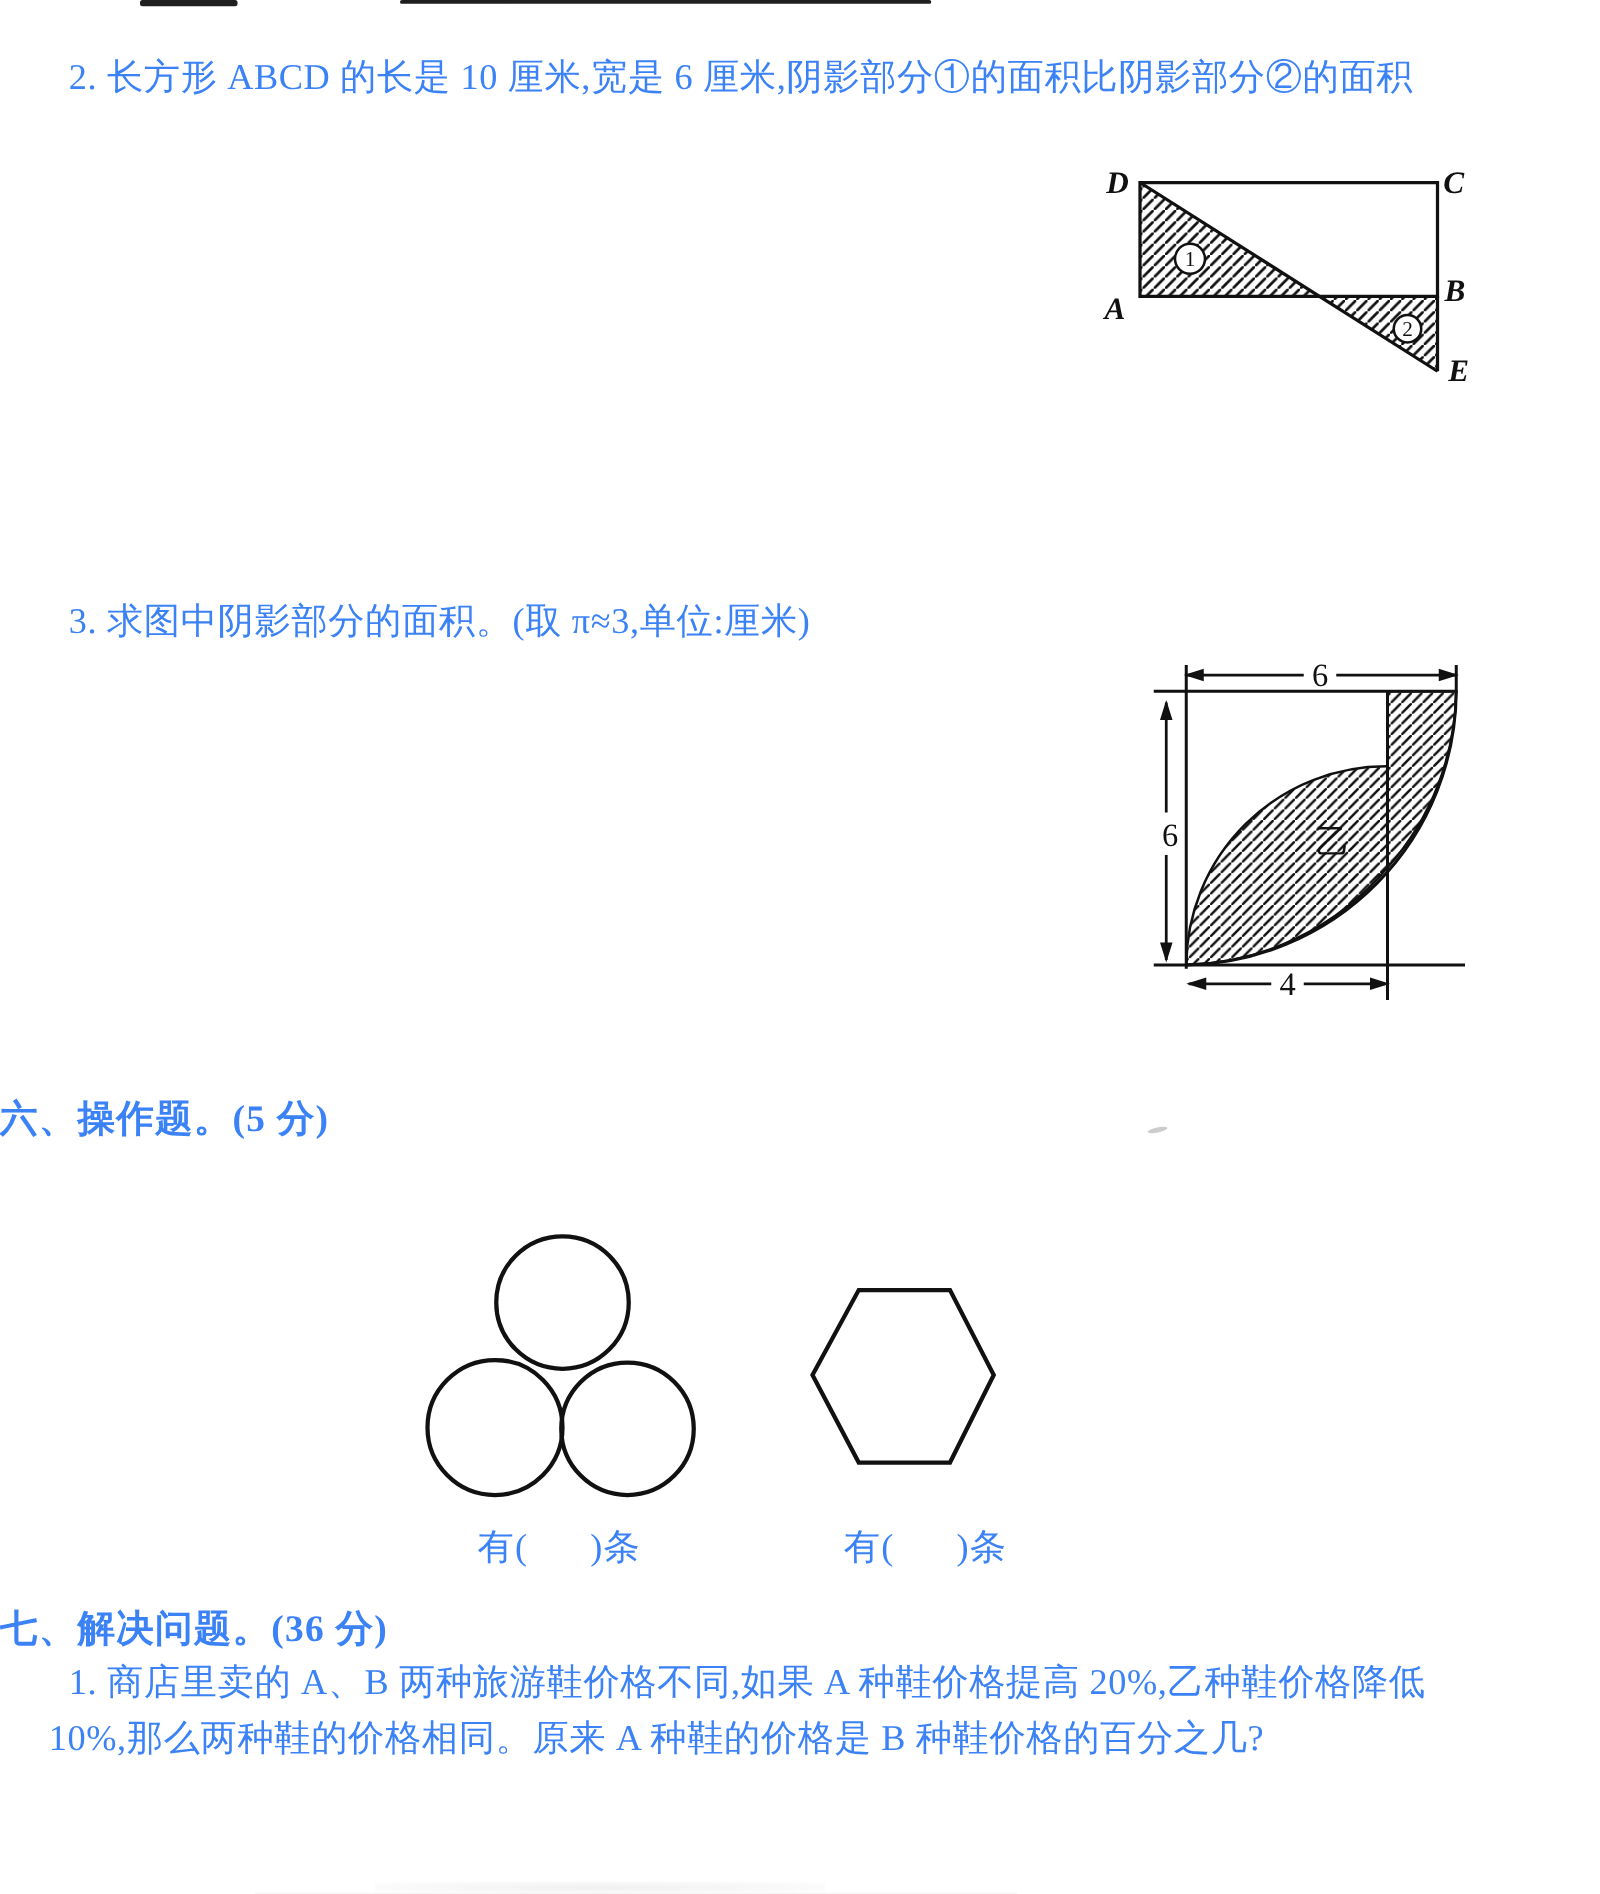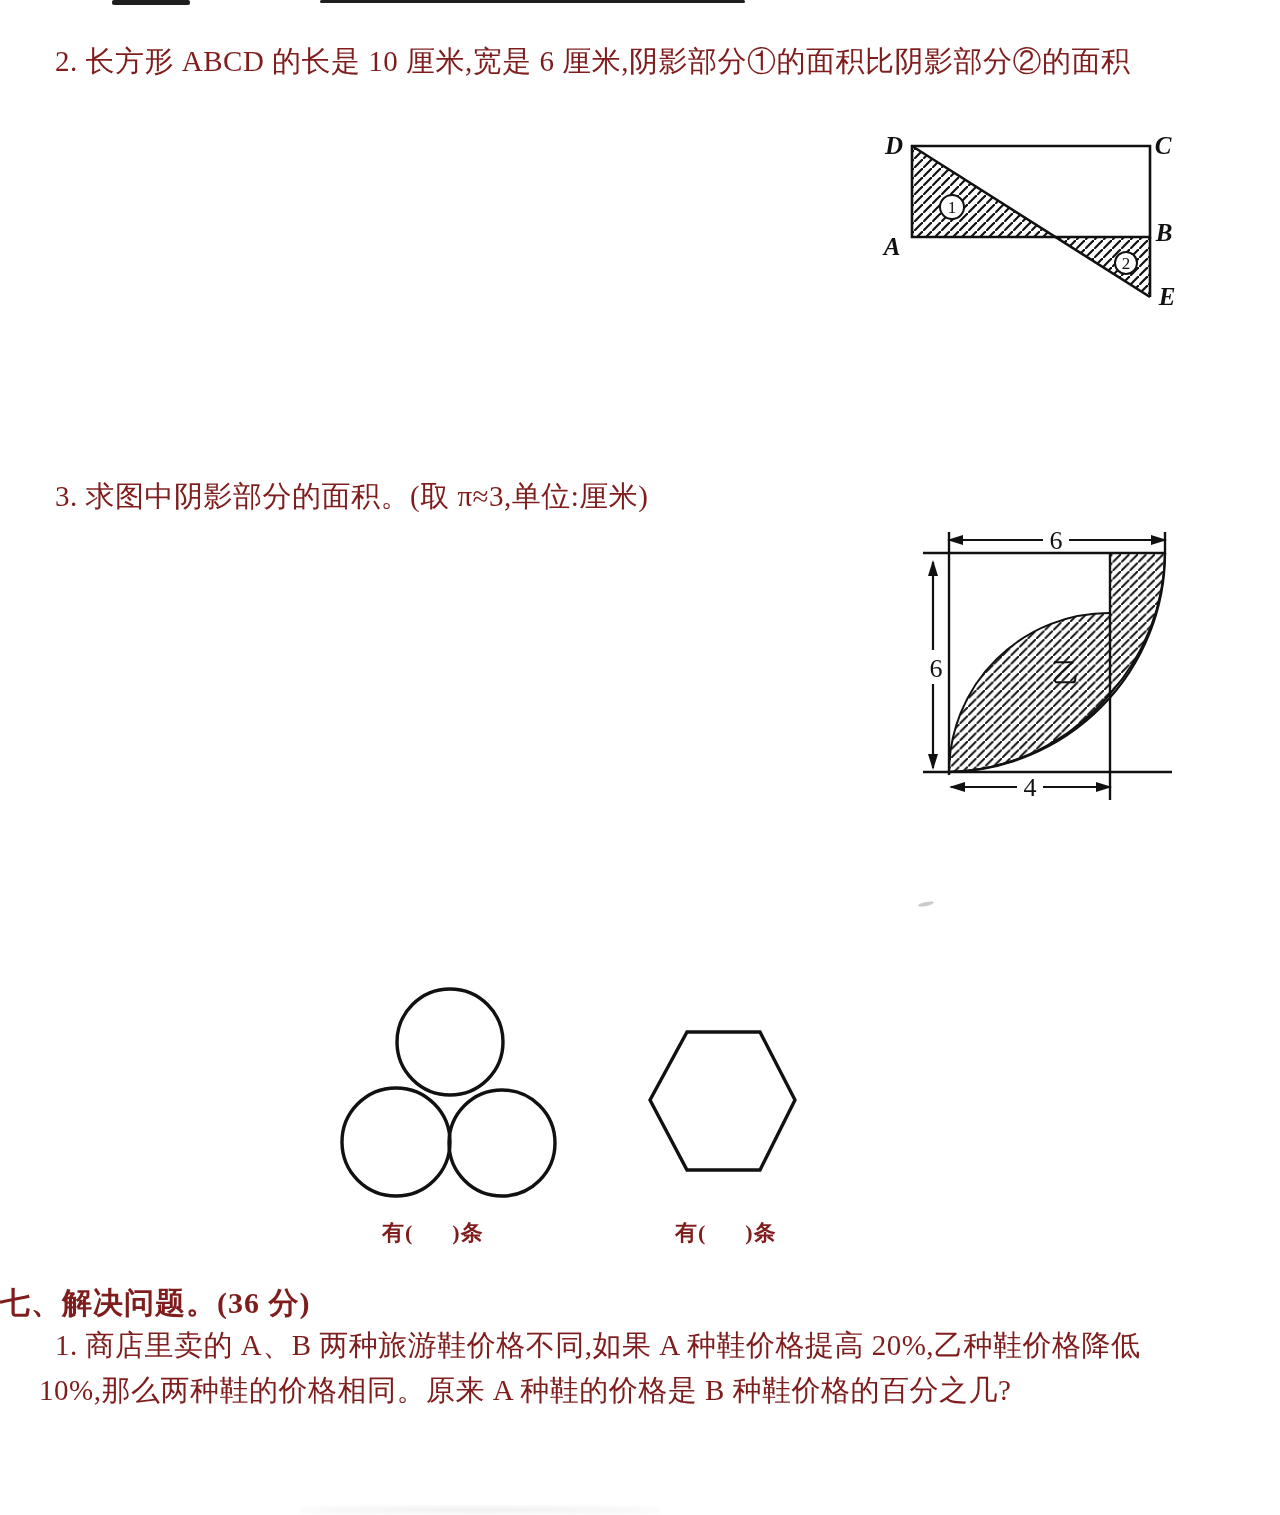--- a/index.html
+++ b/index.html
@@ -11,24 +11,24 @@
     background: #ffffff;
     overflow: hidden;
     font-family: "Liberation Serif", "DejaVu Serif", serif;
     color: #1b1b1b;
   }
   .line {
     position: absolute;
     white-space: pre;
     font-size: 29px;
     letter-spacing: 0.5px;
-    color: #7f1d1d;
+    color: #3b82f6;
   }
   .sec-title { font-weight: bold; font-size: 30px; letter-spacing: 1px; }
-  .answer-blank { font-weight: bold; font-size: 22px; letter-spacing: 1px; }
+  .answer-blank { font-weight: normal; font-size: 29px; letter-spacing: 1px; }
   .artifact { position: absolute; background: #1f1f1f; border-radius: 2px; }
   .smudge { position: absolute; background: #9a9a9a; opacity: .5; border-radius: 50%;
             transform: rotate(-12deg); }
   svg { position: absolute; overflow: visible; }
   svg text { font-family: "Liberation Serif", "DejaVu Serif", serif; fill: #111; }
   .vertex { font-style: italic; font-size: 25px; font-weight: bold; }
   .dim-num { font-size: 26px; }
   .region-digit { font-size: 17px; }
   .region-cjk { font-size: 27px; }
 </style>
@@ -107,20 +107,21 @@
       <line x1="51" y1="267" x2="117" y2="267" stroke="#111" stroke-width="2.2"></line>
       <line x1="143" y1="267" x2="208" y2="267" stroke="#111" stroke-width="2.2"></line>
       <polygon points="49,267 65,262 65,272" fill="#111"></polygon>
       <polygon points="212,267 196,262 196,272" fill="#111"></polygon>
       <text class="dim-num" x="130" y="276" text-anchor="middle">4</text>
     </g>
 
     <text class="region-cjk" x="166" y="162" text-anchor="middle">乙</text>
   </svg>
 
+  <div class="line sec-title" style="left:0px; top:875px;">六、操作题。(5 分)</div>
 
   <div class="smudge" style="left:918px; top:902px; width:16px; height:4px;"></div>
 
   <svg style="left:335px; top:975px;" width="240" height="240" viewBox="0 0 240 240">
     <circle cx="115" cy="67" r="53" fill="none" stroke="#111" stroke-width="3.4"></circle>
     <circle cx="61" cy="167" r="54" fill="none" stroke="#111" stroke-width="3.4"></circle>
     <circle cx="167" cy="168" r="53" fill="none" stroke="#111" stroke-width="3.4"></circle>
   </svg>
 
   <svg style="left:645px; top:1023px;" width="160" height="152" viewBox="0 0 160 152">

